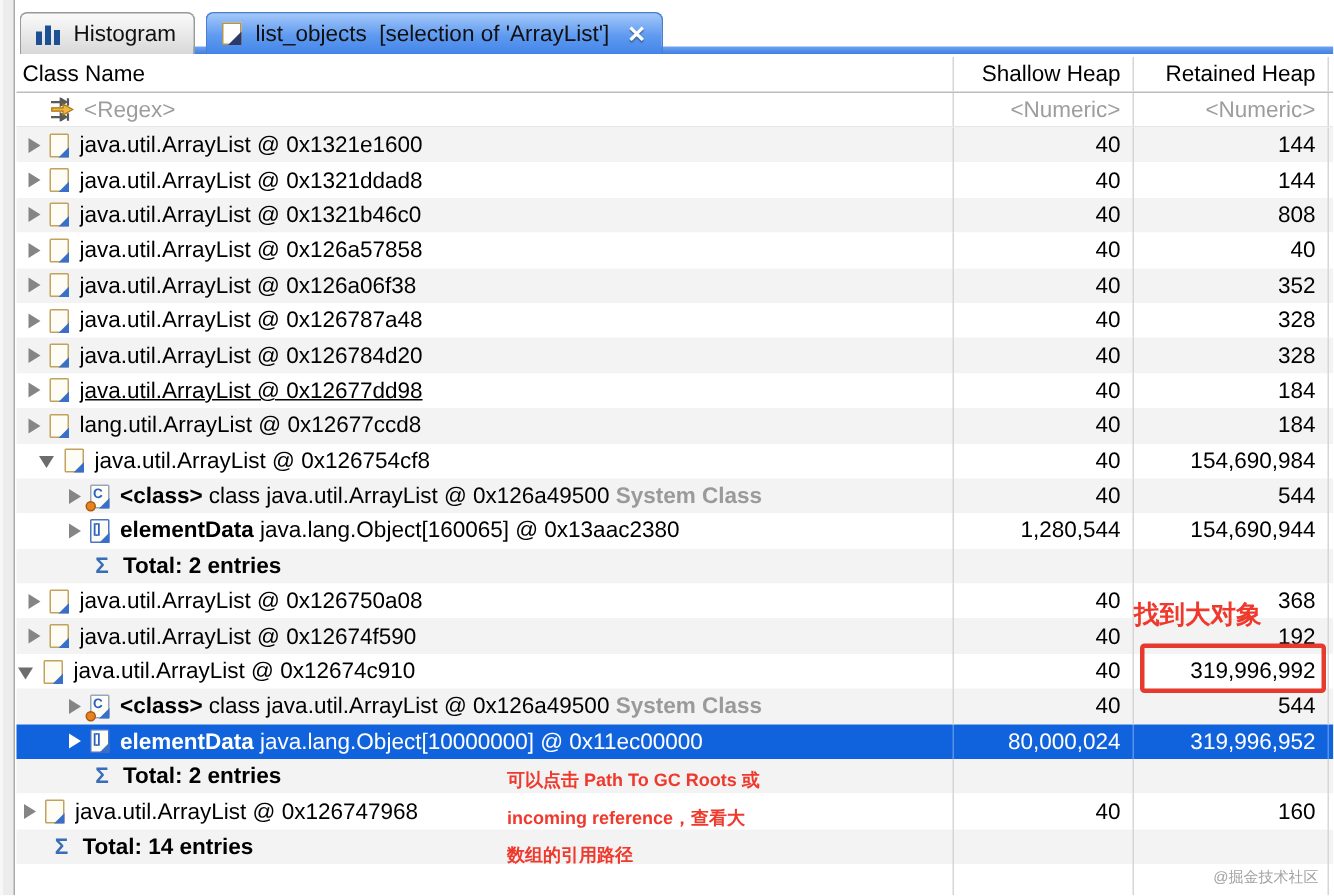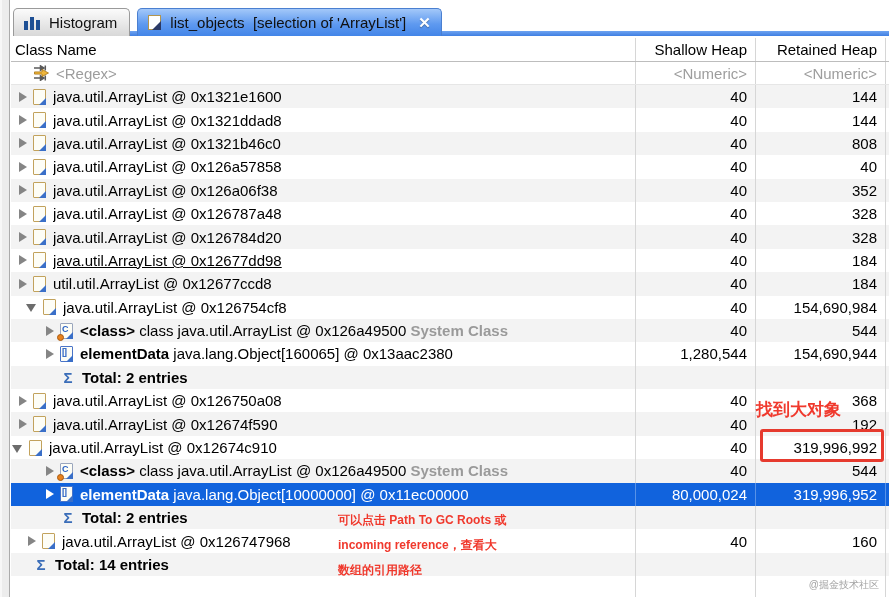--- a/index.html
+++ b/index.html
@@ -222,21 +222,21 @@
       <span class="nametxt">java.util.ArrayList @ 0x12677dd98</span>
     </div>
     <div class="c-sh">40</div>
     <div class="c-re">184</div>
     <div class="c-fill"></div>
   </div>
         <div class="row g">
     <div class="c-name" style="padding-left: 4px;">
       <span class="exp right"></span>
       <span class="pg"></span>
-      <span class="nametxt">util.util.ArrayList @ 0x12677ccd8</span>
+      <span class="nametxt">lang.util.ArrayList @ 0x12677ccd8</span>
     </div>
     <div class="c-sh">40</div>
     <div class="c-re">184</div>
     <div class="c-fill"></div>
   </div>
         <div class="row w">
     <div class="c-name" style="padding-left: 14px;">
       <span class="exp down"></span>
       <span class="pg"></span>
       <span class="nametxt">java.util.ArrayList @ 0x126754cf8</span>
@@ -339,21 +339,21 @@
     <div class="c-name" style="padding-left: 31px;">
       <span class="exp" style="visibility: hidden;"></span>
       <span class="sig">Σ</span>
       <span class="nametxt"><span class="b">Total: 2 entries</span></span>
     </div>
     <div class="c-sh"></div>
     <div class="c-re"></div>
     <div class="c-fill"></div>
   </div>
         <div class="row w">
-    <div class="c-name" style="padding-left: 13px;">
+    <div class="c-name" style="padding-left: 1px;">
       <span class="exp right"></span>
       <span class="pg"></span>
       <span class="nametxt">java.util.ArrayList @ 0x126747968</span>
     </div>
     <div class="c-sh">40</div>
     <div class="c-re">160</div>
     <div class="c-fill"></div>
   </div>
         <div class="row g">
     <div class="c-name" style="padding-left: 4px;">

